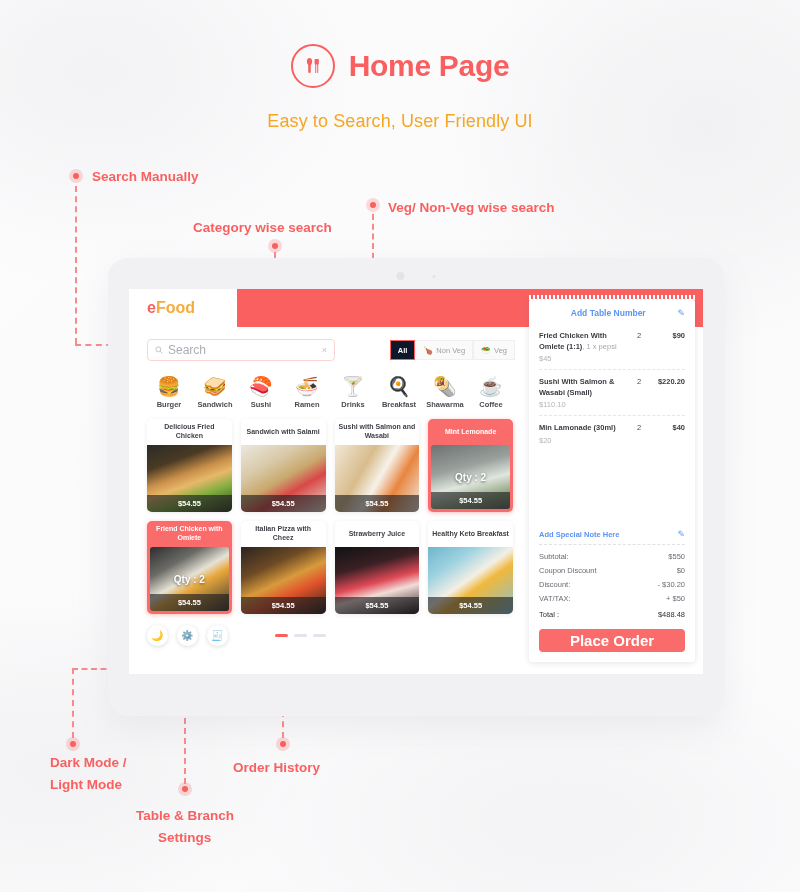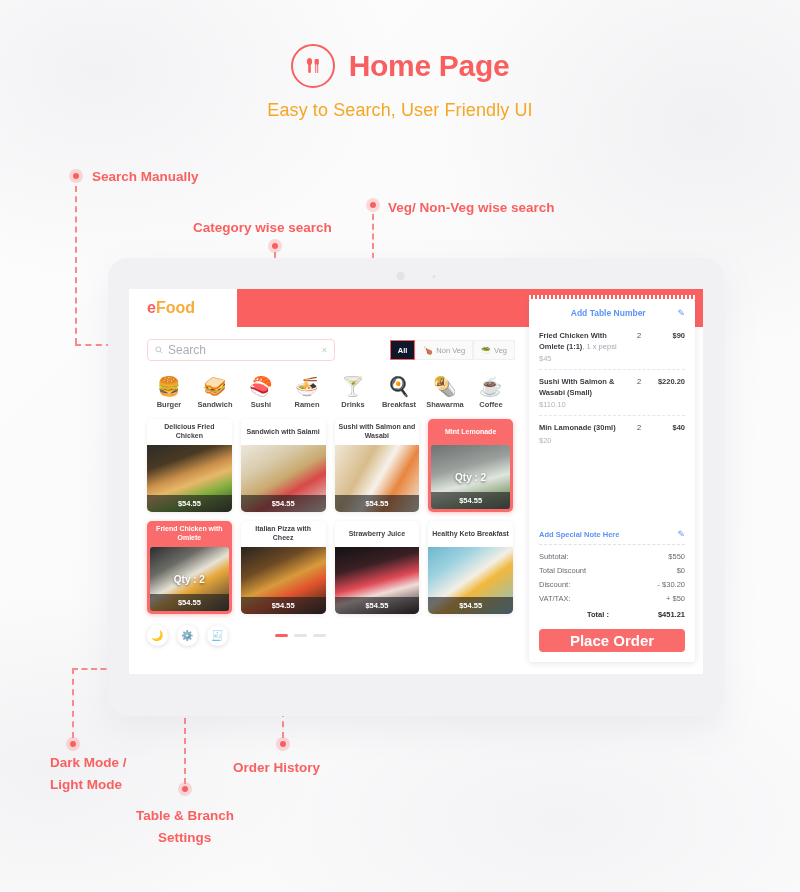--- a/index.html
+++ b/index.html
@@ -23,21 +23,21 @@
 
   
   .hero { position: absolute; top: 44px; left: 0; width: 800px; text-align: center; }
   .hero-row { display: flex; align-items: center; justify-content: center; gap: 14px; }
   .hero-badge {
     width: 44px; height: 44px; border-radius: 50%;
     border: 2.5px solid #fa5f5f; display: flex;
     align-items: center; justify-content: center; flex-shrink: 0;
   }
   .hero-title { font-size: 30px; font-weight: bold; color: #fa5f5f; letter-spacing: -0.3px; }
-  .hero-sub { margin-top: 12px; font-size: 18px; color: #f5a623; letter-spacing: 0.1px; }
+  .hero-sub { margin-top: 23px; font-size: 18px; color: #f5a623; letter-spacing: 0.1px; }
 
   
   .anno { position: absolute; font-size: 13.5px; font-weight: bold; color: #fa6060; white-space: nowrap; }
   .dot {
     position: absolute; width: 14px; height: 14px; border-radius: 50%;
     background: rgba(250,96,96,.22); display: flex; align-items: center; justify-content: center;
   }
   .dot::after { content: ""; width: 6px; height: 6px; border-radius: 50%; background: #fa6060; }
   .vline { position: absolute; width: 0; border-left: 2px dashed #fa8a8a; }
   .hline { position: absolute; height: 0; border-top: 2px dashed #fa8a8a; }
@@ -159,21 +159,21 @@
   .item-name em { font-style: normal; font-weight: normal; color: #a6a6ae; }
   .item-qty { width: 16px; text-align: center; font-size: 7.5px; color: #4a4a52; }
   .item-amt { width: 38px; text-align: right; font-size: 7.5px; font-weight: bold; color: #3b3b43; }
   .item-unit { font-size: 7.5px; color: #b3b3ba; margin-top: 2px; }
 
   .note { padding: 6px 10px 0; display: flex; align-items: flex-end; justify-content: space-between; }
   .note .lnk { font-size: 7.5px; font-weight: bold; color: #5b93f5; }
   .divider { margin: 5px 10px 0; border-top: 1px dashed #e0e0e6; }
   .totals { padding: 5px 10px 0; }
   .trow { display: flex; justify-content: space-between; font-size: 7.5px; color: #6a6a74; padding: 2.5px 0; }
-  .trow.grand { color: #2e2e36; font-weight: bold; padding-top: 4px; margin-left: 48px; }
+  .trow.grand { color: #2e2e36; font-weight: normal; padding-top: 4px; }
   .place {
     margin: 8px 10px 10px; height: 23px; border-radius: 4px; background: #fa6b6b;
     color: #fff; font-size: 15px; font-weight: bold;
     display: flex; align-items: center; justify-content: center;
   }
 </style>
 </head>
 <body>
 
 <div class="bg-wash"></div>
@@ -418,34 +418,34 @@
             <span class="pencil">✎</span>
           </div>
           <div class="divider"></div>
 
           <div class="totals">
             <div class="trow">
               <span>Subtotal:</span>
               <span>$550</span>
             </div>
             <div class="trow">
-              <span>Total Discount</span>
+              <span>Coupon Discount</span>
               <span>$0</span>
             </div>
             <div class="trow">
               <span>Discount:</span>
               <span>- $30.20</span>
             </div>
             <div class="trow">
               <span>VAT/TAX:</span>
               <span>+ $50</span>
             </div>
             <div class="trow grand">
               <span>Total :</span>
-              <span>$451.21</span>
+              <span>$488.48</span>
             </div>
           </div>
 
           <div class="place">Place Order</div>
         </div>
       </div>
     </div>
   </div>
 </div>
 

